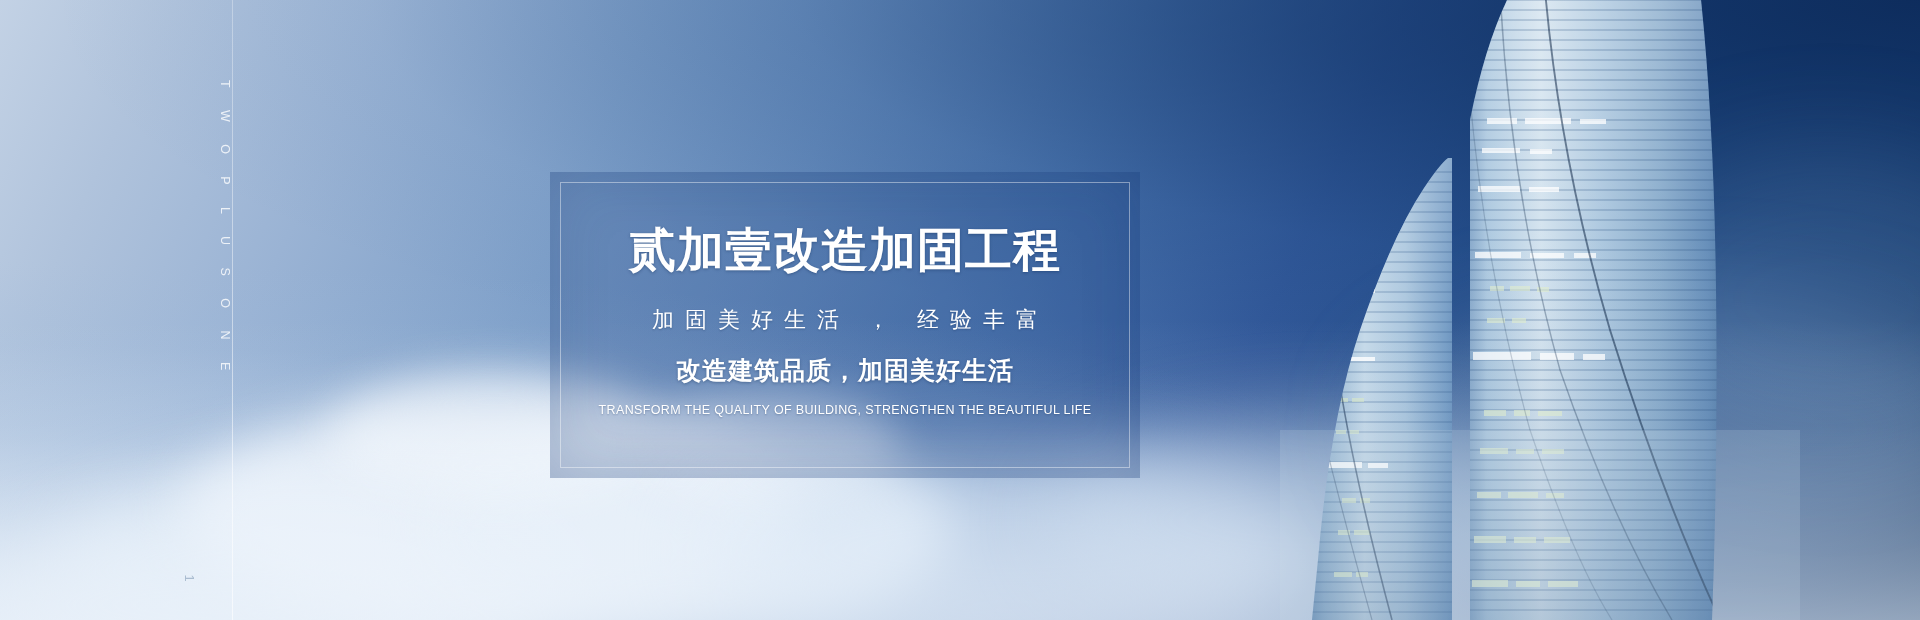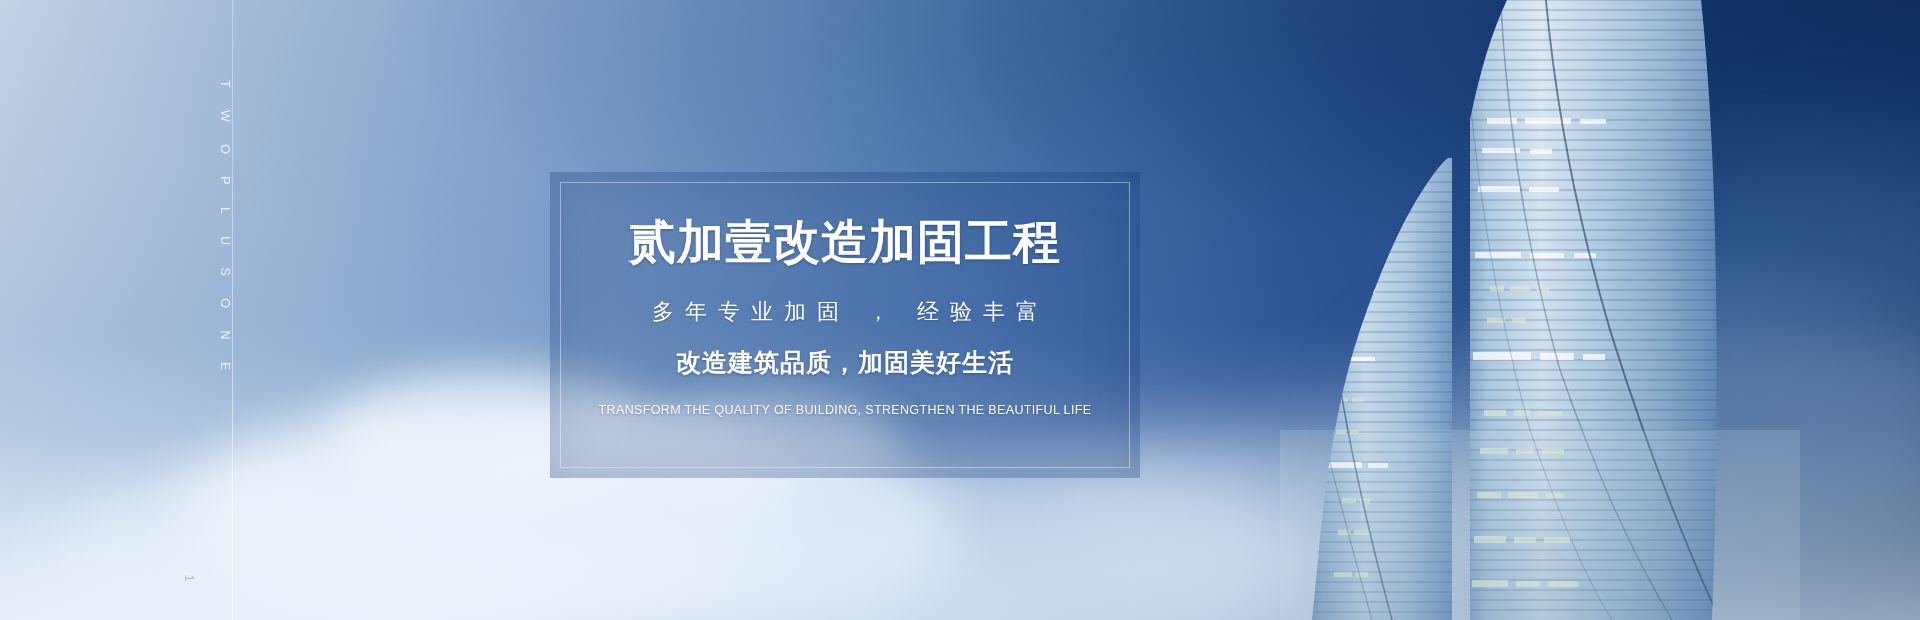--- a/index.html
+++ b/index.html
@@ -134,21 +134,21 @@
   .slogan{
     font-size:25px;font-weight:bold;color:#ffffff;
     letter-spacing:1px;line-height:1;
     margin:0 0 13px 0;
     text-shadow:0 1px 3px rgba(10,35,75,0.35);
     white-space:nowrap;
   }
   .english{
     font-size:12.5px;font-weight:400;color:#ffffff;
     letter-spacing:0.35px;line-height:1;
-    margin:16px;
+    margin:8px;
     text-shadow:0 1px 2px rgba(10,35,75,0.28);
     white-space:nowrap;
   }
 </style>
 </head>
 <body>
 
 <div id="banner">
 
   <div class="sky-base"></div>
@@ -392,19 +392,19 @@
   </svg>
 
   <div class="vline"></div>
   <div class="vtext">T W O   P L U S   O N E</div>
   <div class="vmark">1</div>
 
   <div class="panel">
     <div class="panel-inner-border"></div>
     <div class="panel-content">
       <h1 class="title">贰加壹改造加固工程</h1>
-      <div class="subtitle">多年专业加固 ， 经验丰富</div>
+      <div class="subtitle">加固美好生活 ， 经验丰富</div>
       <div class="slogan">改造建筑品质，加固美好生活</div>
       <div class="english">TRANSFORM THE QUALITY OF BUILDING, STRENGTHEN THE BEAUTIFUL LIFE</div>
     </div>
   </div>
 
 </div>
 
 </body></html>

